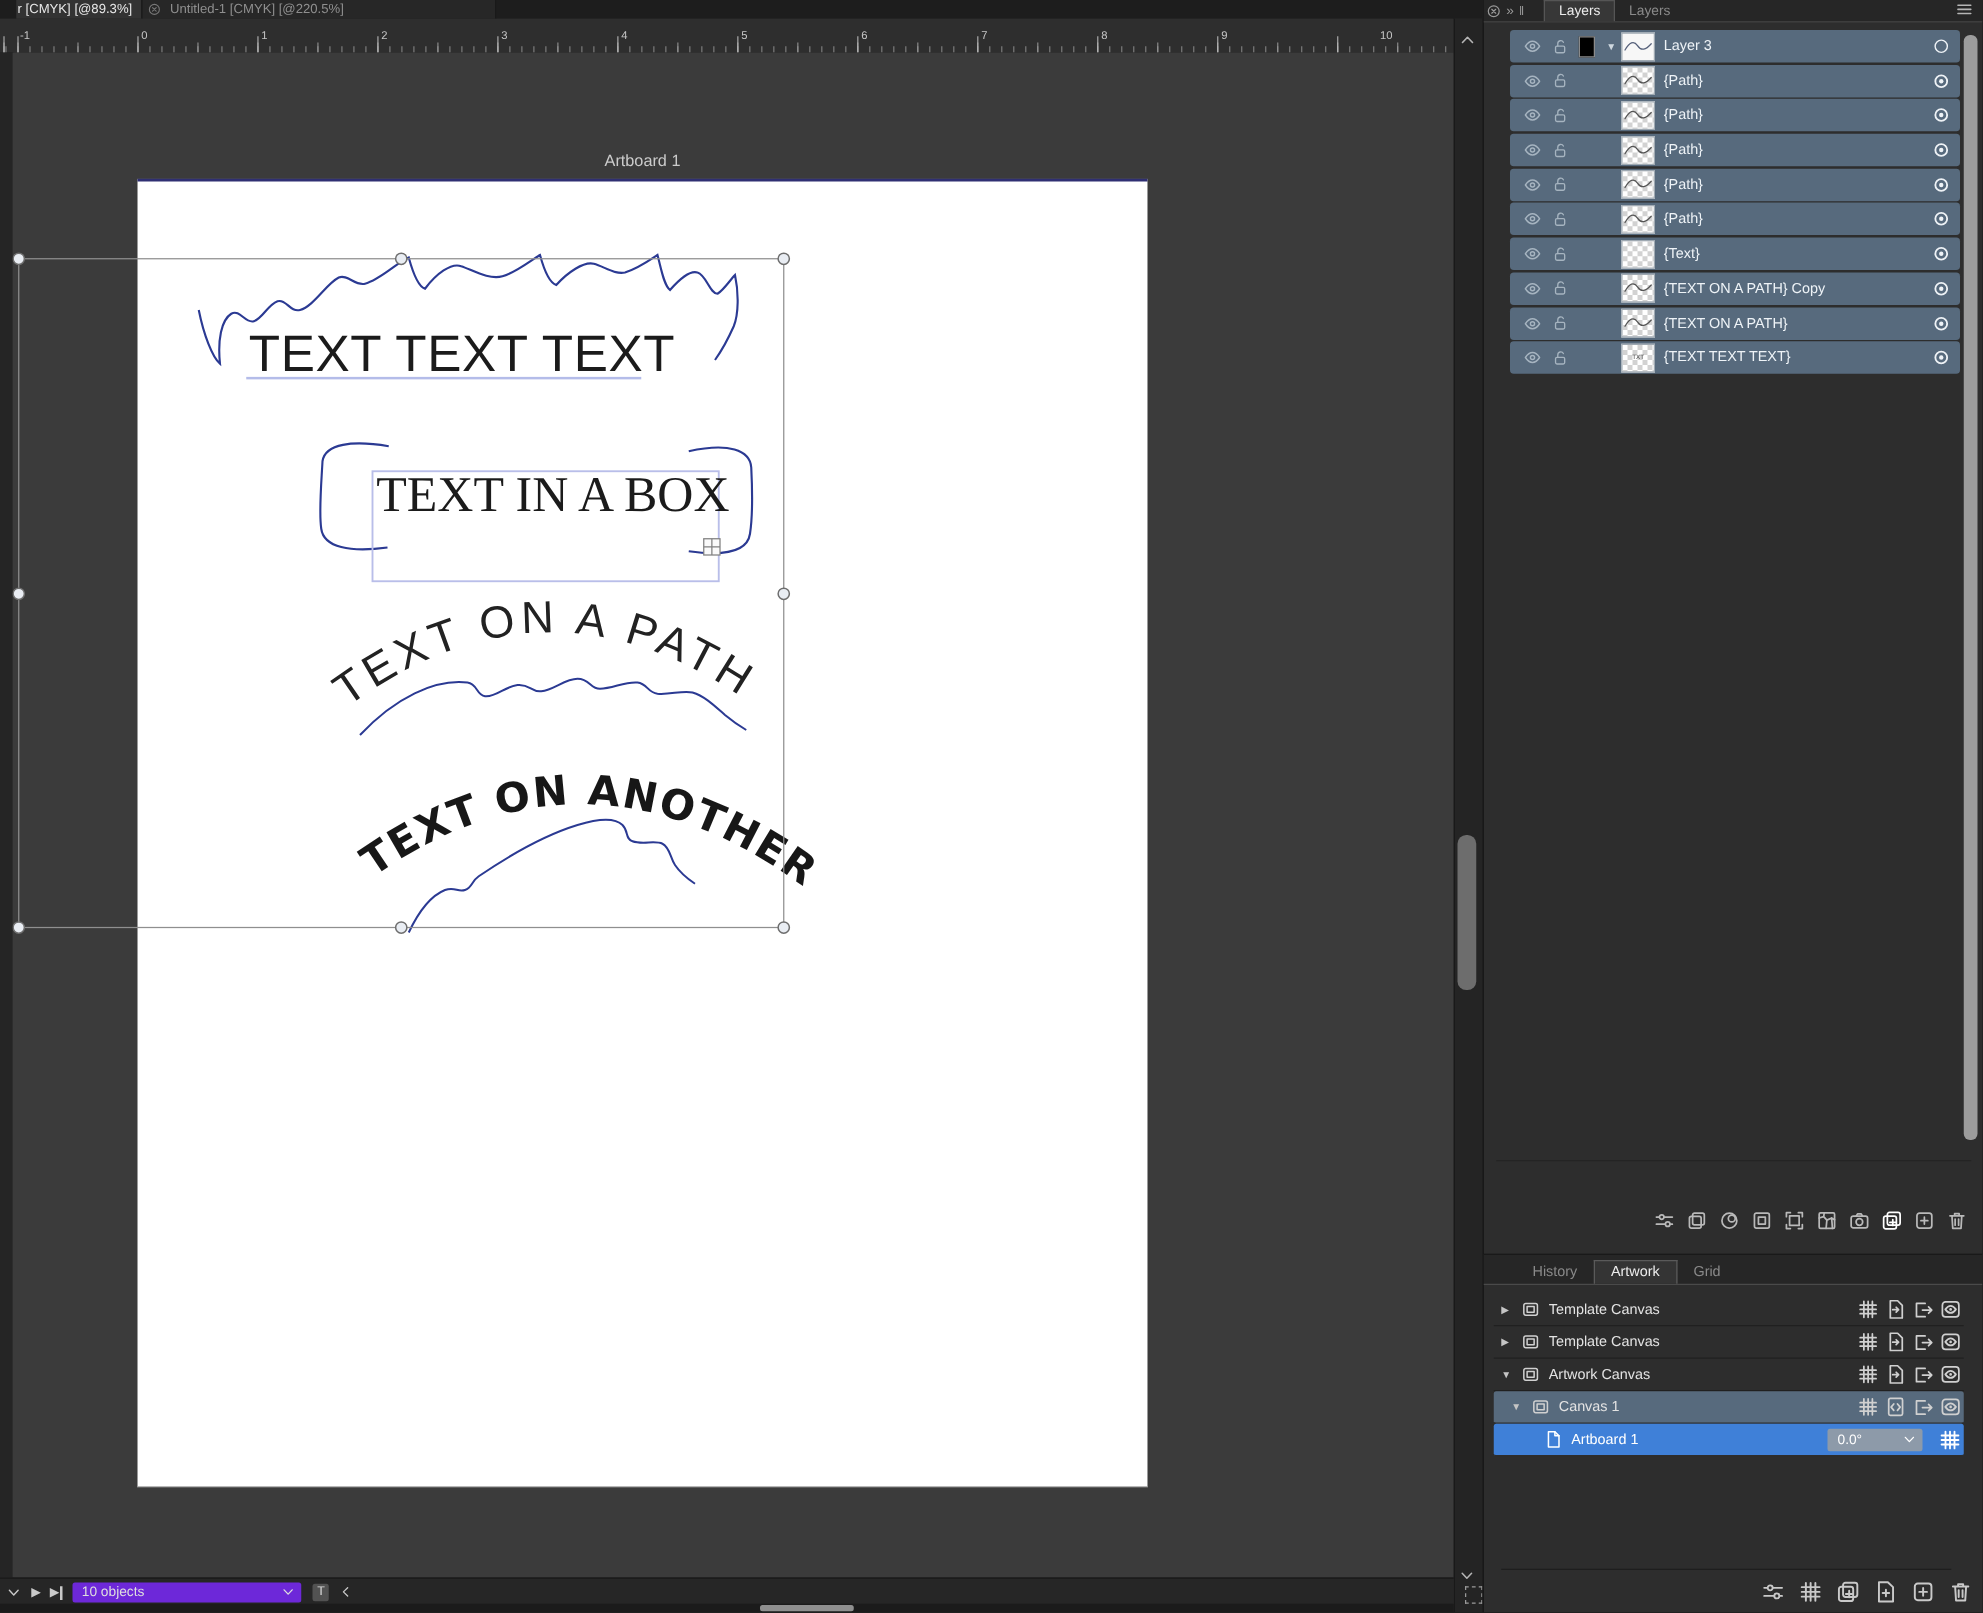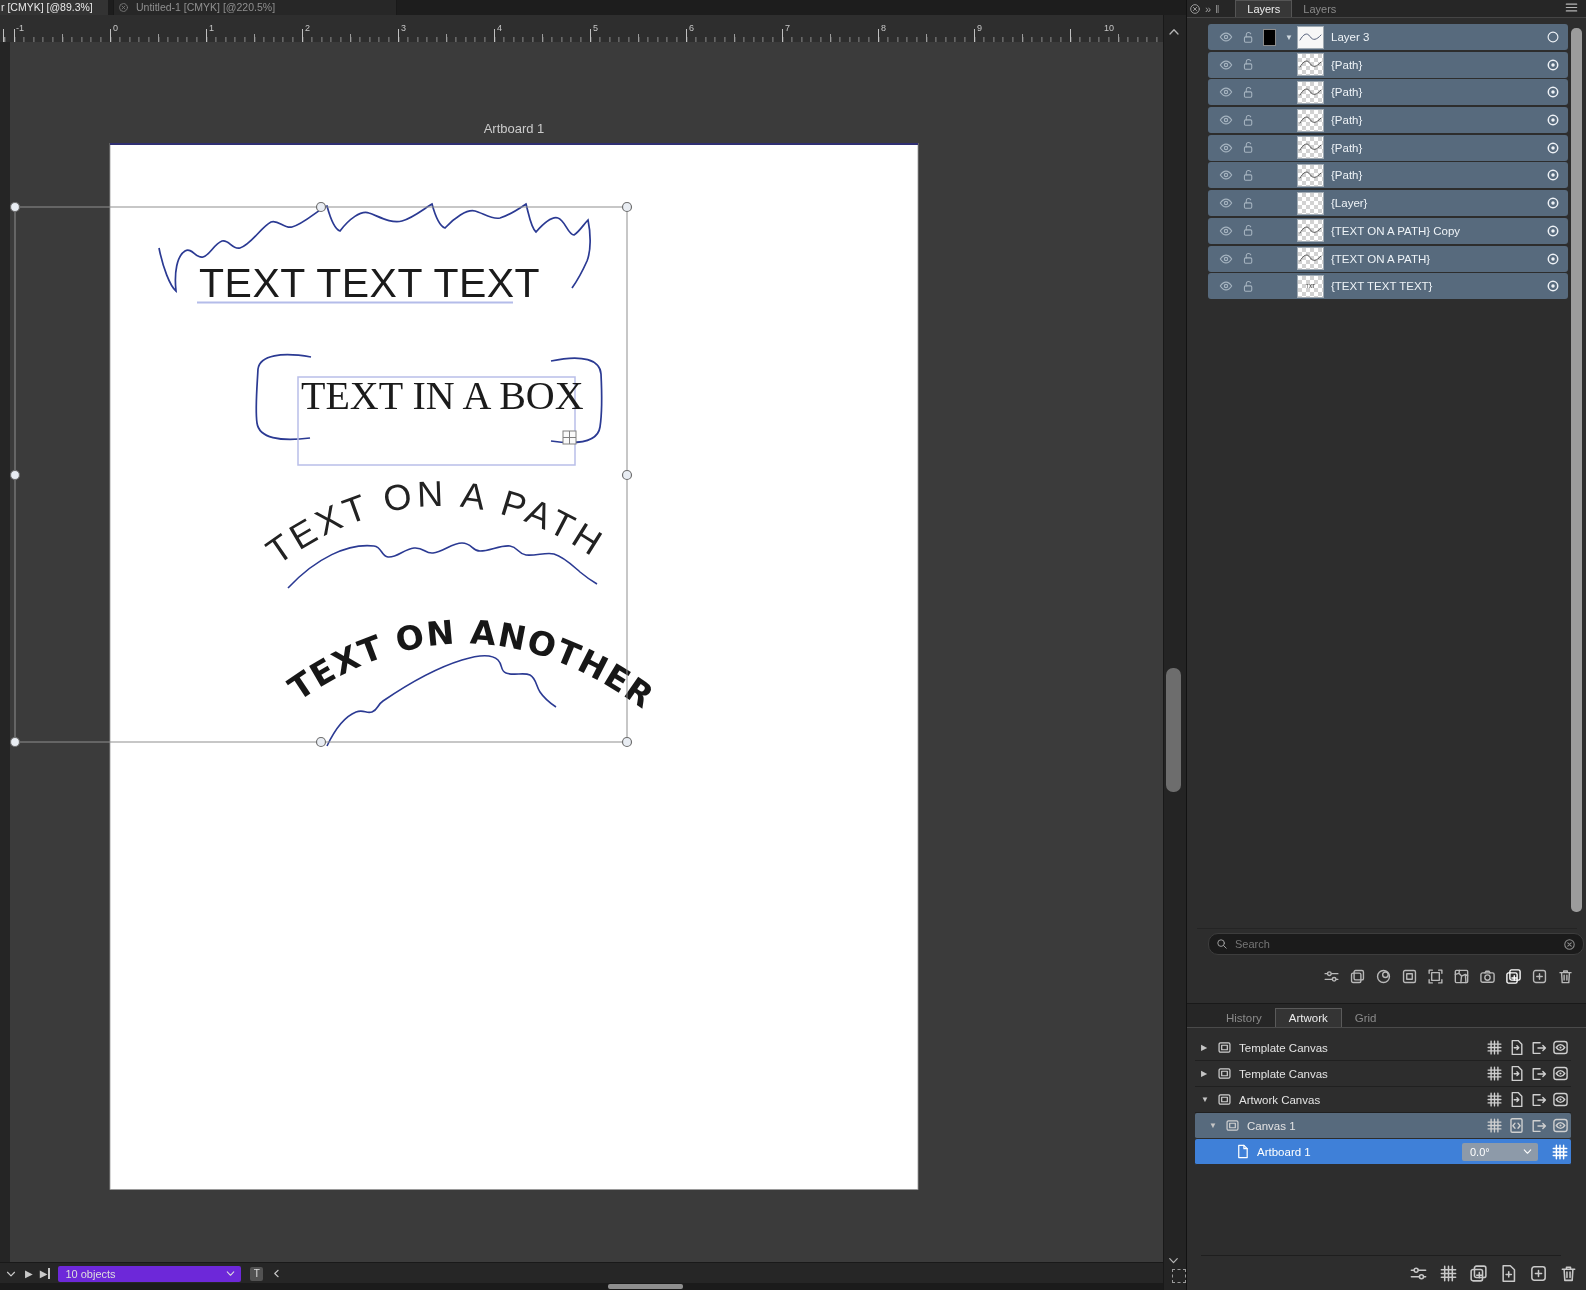--- a/index.html
+++ b/index.html
@@ -3,21 +3,21 @@
 <meta charset="utf-8">
 <style>
   html,body{margin:0;padding:0;background:#141414}
   #app{position:relative;width:1586px;height:1290px;background:#2d2d2d;overflow:hidden;
        font-family:"Liberation Sans",sans-serif;color:#ddd;-webkit-font-smoothing:antialiased}
   svg.ic{display:inline-block;vertical-align:middle;fill:none;stroke:currentColor;stroke-width:1.3;stroke-linecap:round;stroke-linejoin:round}
 
   
   #tabbar{position:absolute;left:0;top:0;width:1186px;height:15px;background:#1d1d1d}
   .doc-tab{position:absolute;top:0;height:15px;font-size:10.5px;line-height:15px;white-space:nowrap;overflow:hidden}
-  .doc-tab.active{left:0;width:107px;background:#333;color:#e8e8e8;padding-left:1px}
+  .doc-tab.active{left:13px;width:107px;background:#333;color:#e8e8e8;padding-left:1px}
   .doc-tab.inactive{left:113px;width:260px;background:#272727;color:#8f8f8f;padding-left:22px;border-left:1px solid #191919;border-right:1px solid #191919}
   .tabx{position:absolute;left:118px;top:2px;width:11px;height:11px;color:#777}
 
   
   #ruler{position:absolute;left:0;top:15px;width:1163px;height:27px;background:#2e2e2e;border-bottom:1px solid #1e1e1e}
   #ruler .tminor,#ruler .tmed,#ruler .tmajor{position:absolute;left:0;right:0;bottom:0}
   #ruler .tminor{height:5px;background-image:repeating-linear-gradient(90deg,#8a8a8a 0,#8a8a8a 1px,transparent 1px,transparent 9.6px);background-position:4.4px 0}
   #ruler .tmed{height:8px;background-image:repeating-linear-gradient(90deg,#9a9a9a 0,#9a9a9a 1px,transparent 1px,transparent 48px);background-position:14px 0}
   #ruler .tmajor{height:13px;background-image:repeating-linear-gradient(90deg,#c0c0c0 0,#c0c0c0 1px,transparent 1px,transparent 96px);background-position:14px 0}
   .rnum{position:absolute;top:8px;font-size:9px;color:#c6c6c6}
@@ -483,21 +483,21 @@
               <use href="#i-eye"></use>
             </svg>
           </span>
         <span class="cell">
             <svg class="ic" style="width:13px;height:13px">
               <use href="#i-lock"></use>
             </svg>
           </span>
         <span class="indent"></span>
         <span class="thumb"></span>
-        <span class="llabel">{Layer}</span>
+        <span class="llabel">{Text}</span>
         <svg class="ic tgt" style="width:14px;height:14px">
             <use href="#i-target"></use>
           </svg>
       </div>
 
 
       <div class="lrow child">
         <span class="cell">
             <svg class="ic" style="width:14px;height:14px">
               <use href="#i-eye"></use>
@@ -555,29 +555,20 @@
         <span class="llabel">{TEXT TEXT TEXT}</span>
         <svg class="ic tgt" style="width:14px;height:14px">
             <use href="#i-target"></use>
           </svg>
       </div>
     </div>
 
     <div id="pscroll-thumb"></div>
 
     <div id="search-divider"></div>
-    <div id="searchbox">
-      <svg class="ic sico" style="width:12px;height:12px">
-          <use href="#i-mag"></use>
-        </svg>
-      <input type="text" placeholder="Search" style="">
-      <svg class="ic clr" style="width:13px;height:13px">
-          <use href="#i-xcirc"></use>
-        </svg>
-    </div>
 
     <div id="ltools">
       <svg class="ic" style="width:17px;height:17px">
           <use href="#i-sliders"></use>
         </svg>
       <svg class="ic" style="width:17px;height:17px">
           <use href="#i-dup"></use>
         </svg>
       <svg class="ic" style="width:17px;height:17px">
           <use href="#i-blend"></use>

